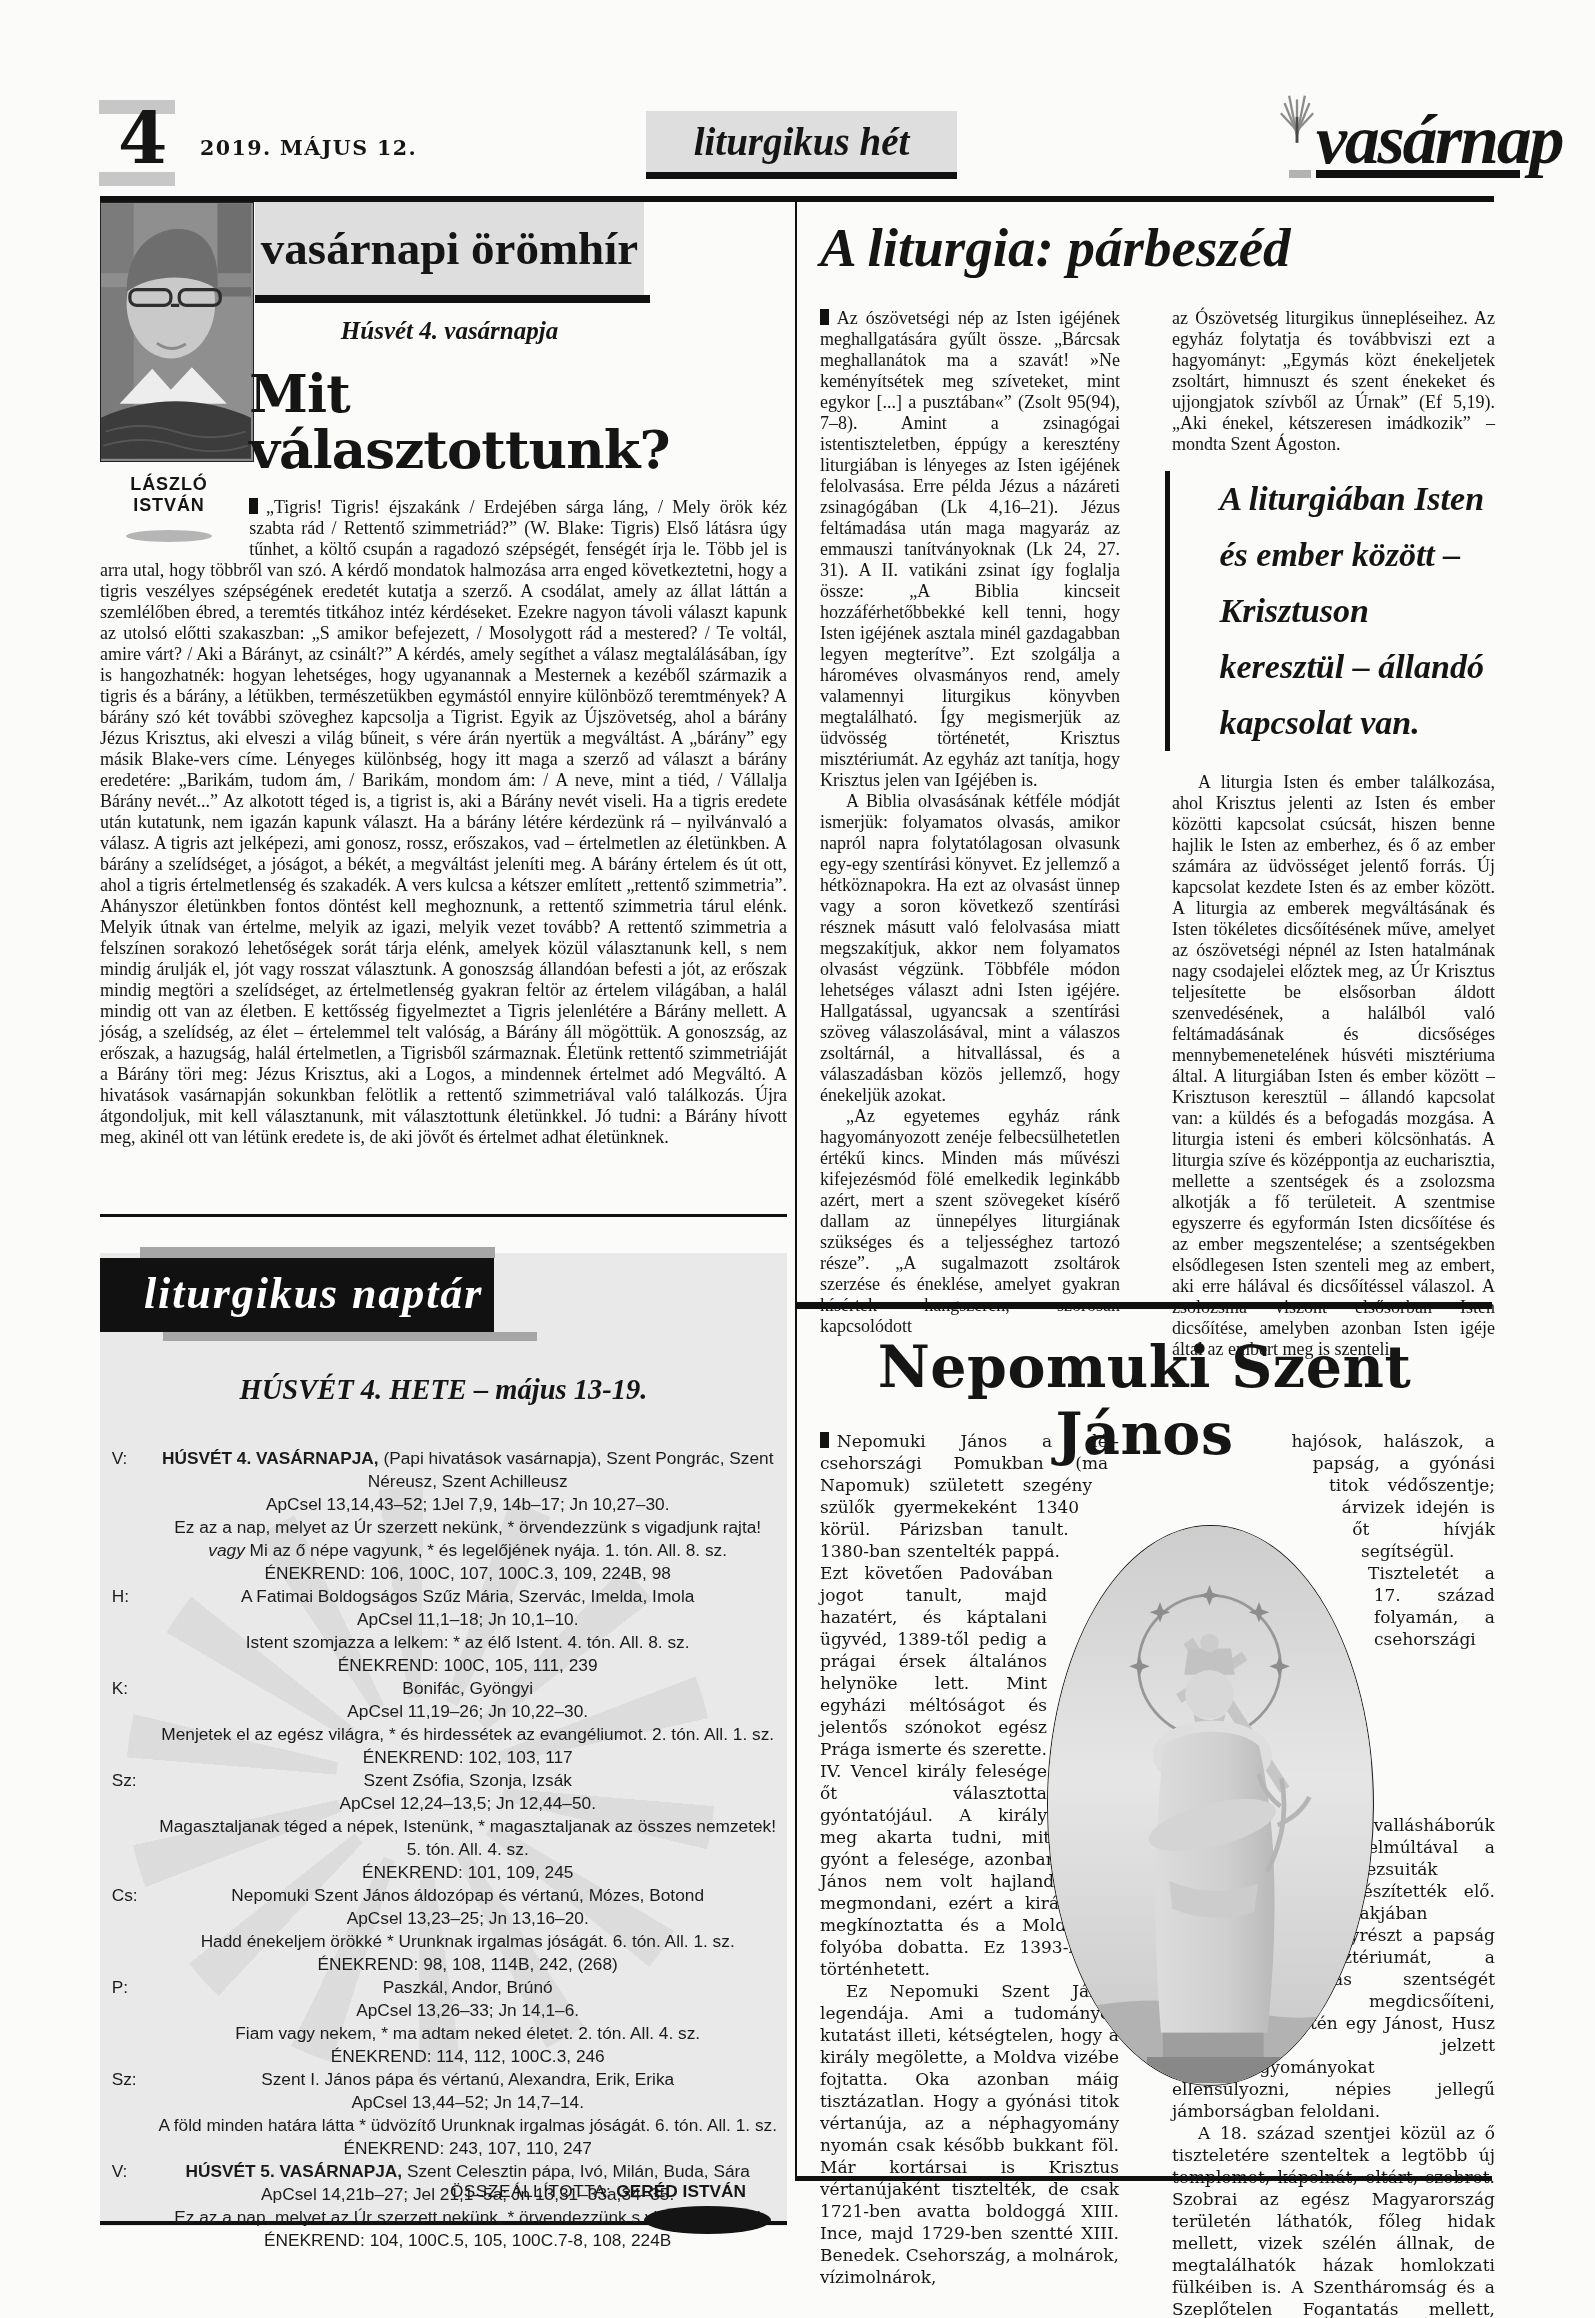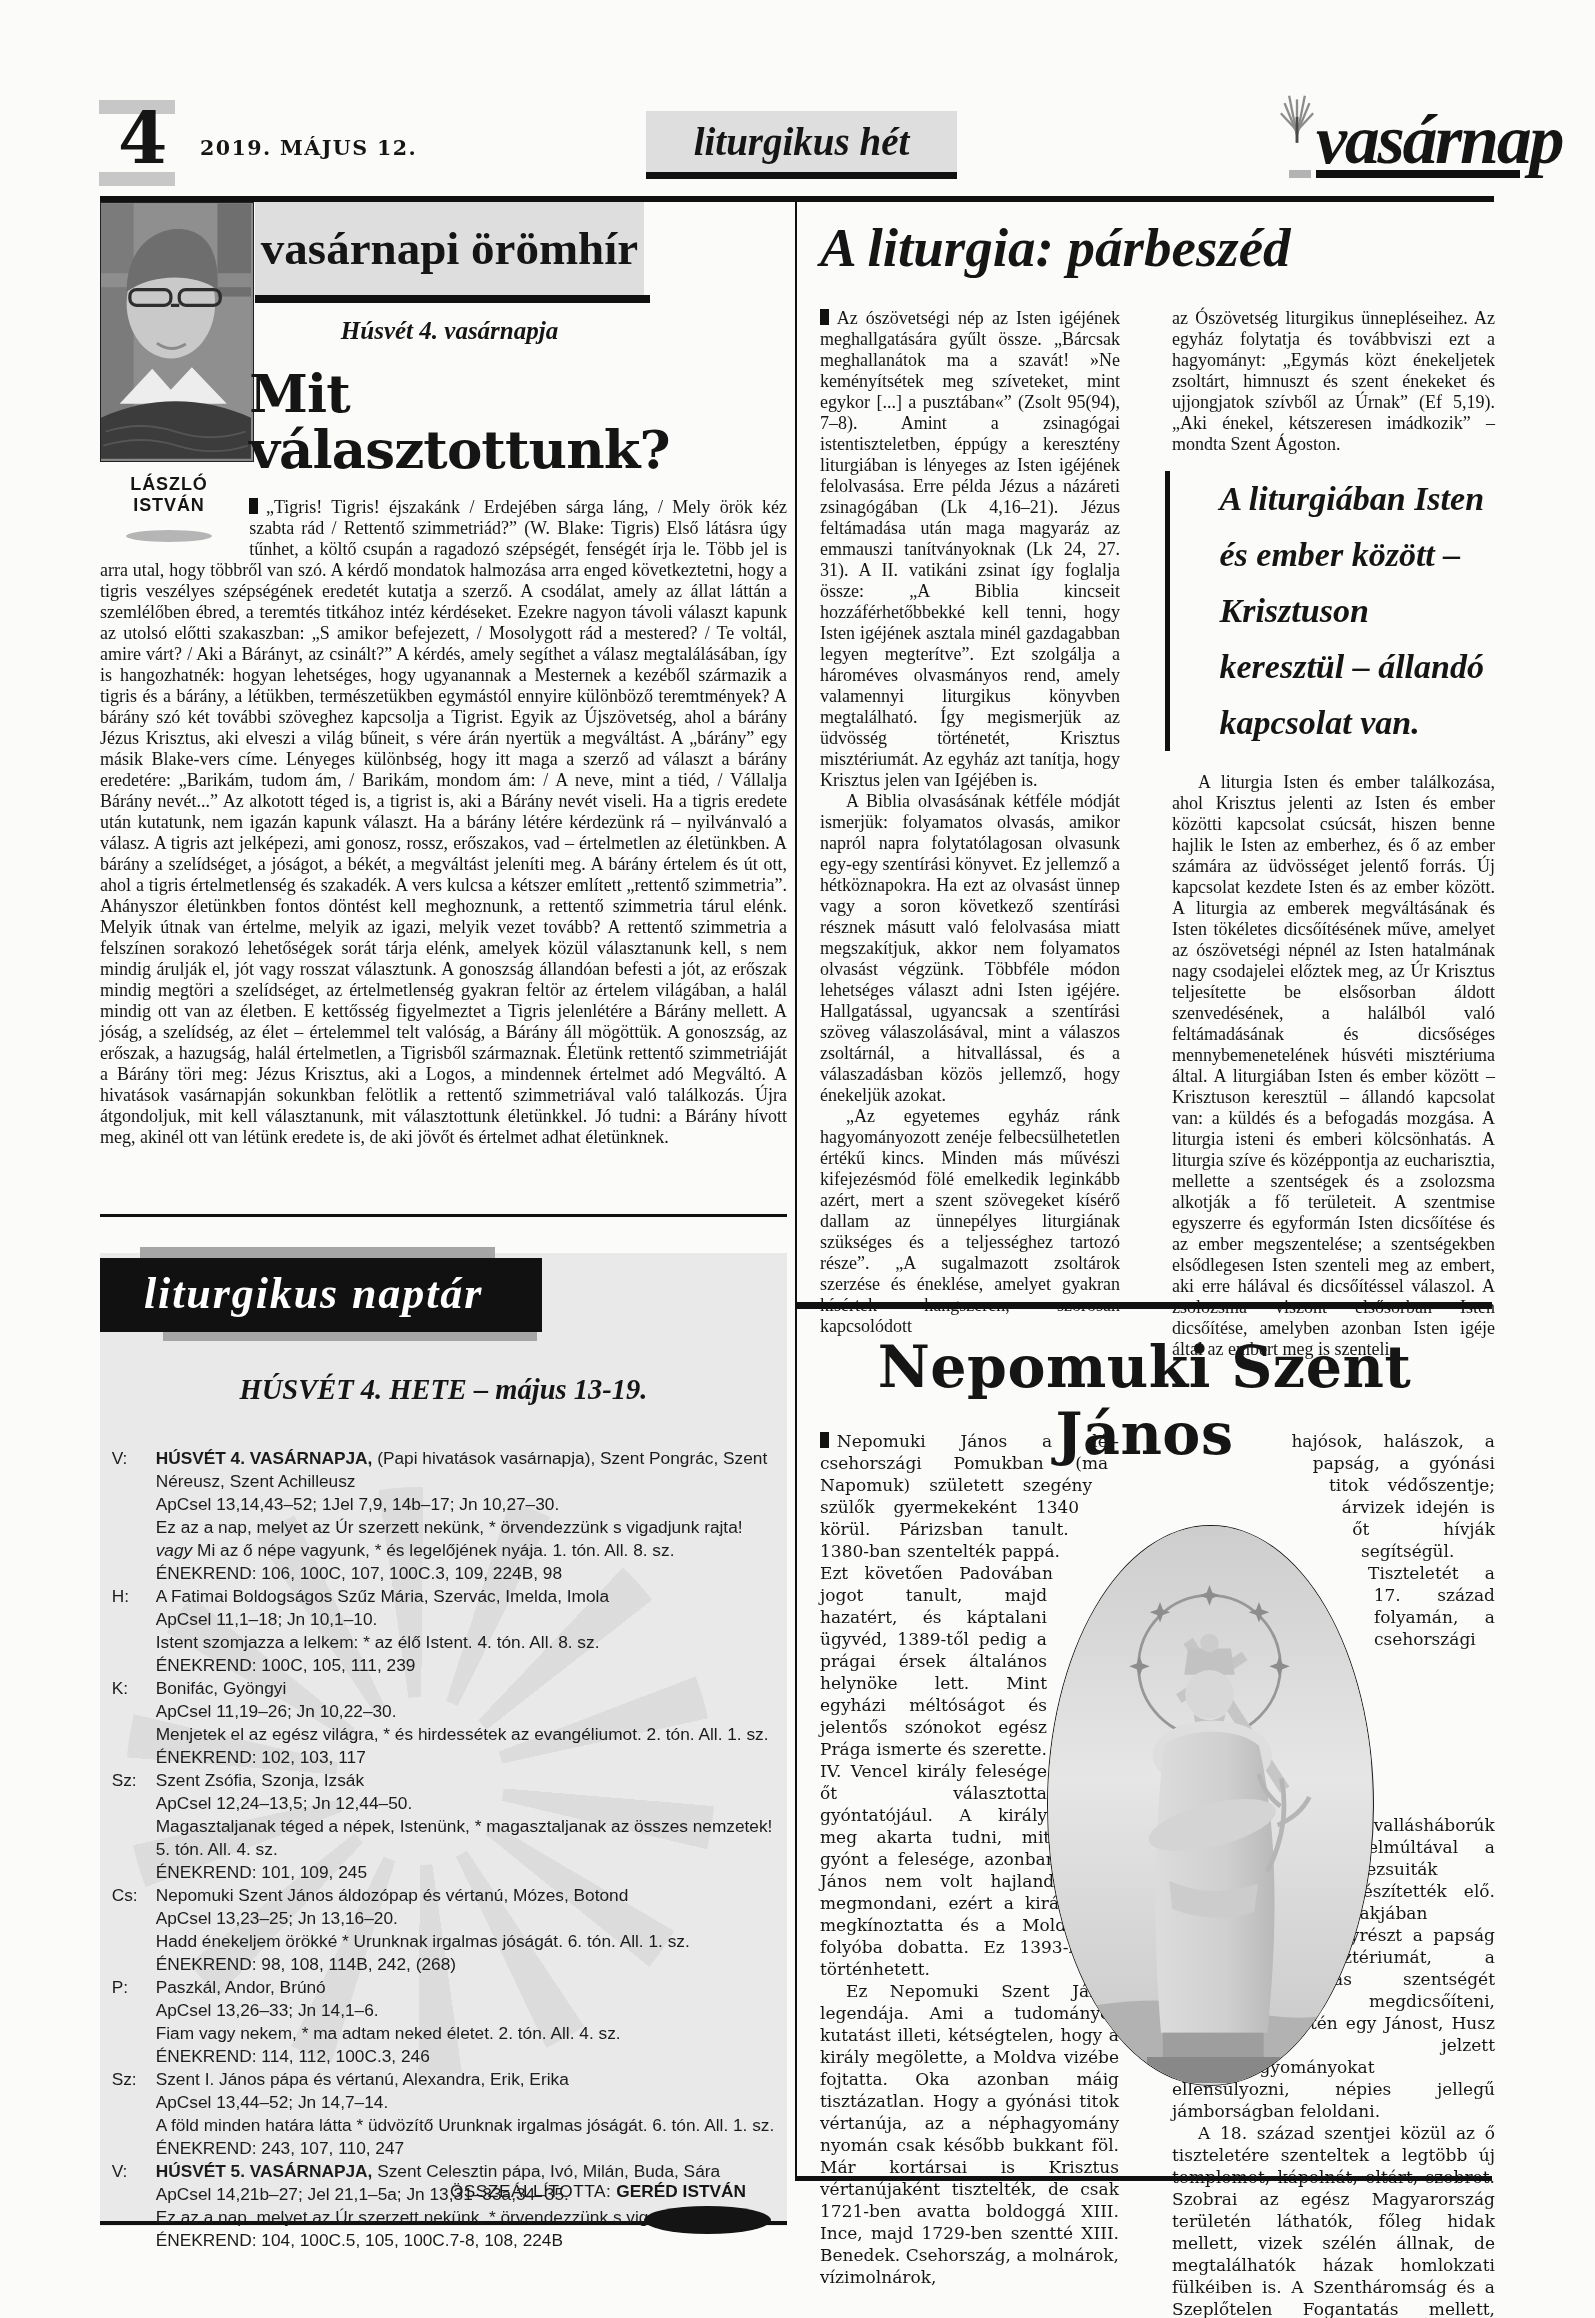--- a/index.html
+++ b/index.html
@@ -32,30 +32,30 @@
   .headline{margin:21.5px 0 0 69px;font-family:"DejaVu Serif",serif;font-weight:bold;
             font-size:53px;letter-spacing:-0.9px;line-height:1.05;}
   .bodytext{margin-top:19.6px;font-size:18px;line-height:21px;text-align:justify;}
   .pmark{display:inline-block;width:9.3px;height:16px;background:#111;margin-right:7.5px;vertical-align:-0.9px;}
   
   .cal-panel{position:absolute;left:100px;top:1253px;width:687px;height:973px;background:#e9e9e9;}
   .watermark{position:absolute;left:26px;top:234px;width:589px;height:589px;border-radius:50%;
      background:repeating-conic-gradient(from -8deg,#dadada 0 8.5deg,rgba(0,0,0,0) 8.5deg 25.7deg);opacity:.85;}
   .watermark-core{position:absolute;left:236px;top:444px;width:168px;height:168px;border-radius:50%;background:#e9e9e9;}
   .cal-graybar1{position:absolute;left:40px;top:-5.6px;width:355px;height:10.3px;background:#a6a6a6;}
-  .cal-black{position:absolute;left:0;top:4.7px;width:442px;height:74px;background:#111;}
+  .cal-black{position:absolute;left:0;top:4.7px;width:394px;height:74px;background:#111;}
   .cal-black .t{color:#fff;font-style:italic;font-weight:bold;font-size:44px;line-height:71px;padding-left:44px;letter-spacing:1.9px;}
   .cal-graybar2{position:absolute;left:63px;top:79px;width:374px;height:9.3px;background:#a6a6a6;}
   .cal-week{position:absolute;left:0;top:121px;width:100%;text-align:center;
             font-style:italic;font-weight:bold;font-size:28.5px;}
   .cal-list{position:absolute;left:11.7px;top:194px;width:668px;
             font-family:"Liberation Sans",sans-serif;font-size:17.3px;line-height:23px;color:#1b1b1b;z-index:2;}
   .cal-row{display:flex;}
   .cal-day{width:44px;flex:0 0 44px;}
-  .cal-text{flex:1;}
+  .cal-text{flex:1;text-align:center;}
   .cal-credit{position:absolute;right:41px;top:928px;font-family:"Liberation Sans",sans-serif;font-size:17.3px;z-index:2;}
   .cal-credit .lbl{letter-spacing:0.5px;}
   .cal-credit .nm{font-weight:bold;margin-left:5px;}
   .cal-ellipse{position:absolute;left:544px;top:953px;width:127px;height:28px;border-radius:50%;background:#141414;z-index:3;}
   
   .lit-title{position:absolute;left:820px;top:216px;font-style:italic;font-weight:600;font-size:55px;}
   .col{position:absolute;top:308px;font-size:18px;line-height:21px;text-align:justify;}
   #lit-c1{left:820px;width:300px;}
   #lit-c2{left:1172px;width:323px;}
   .col p{margin:0;}

